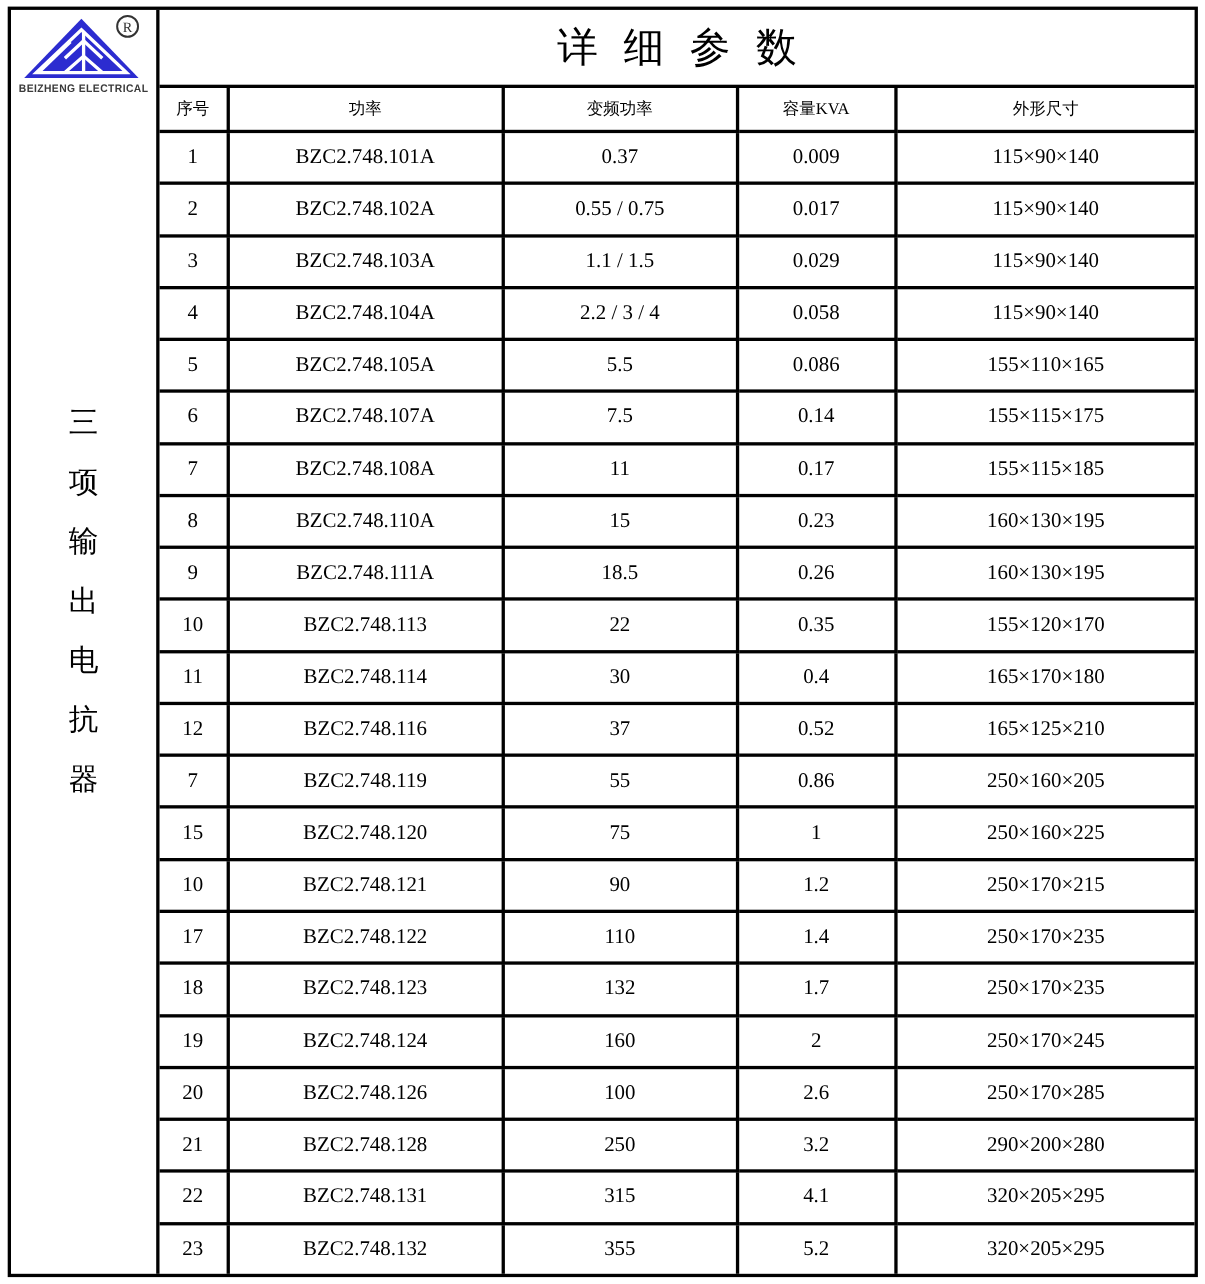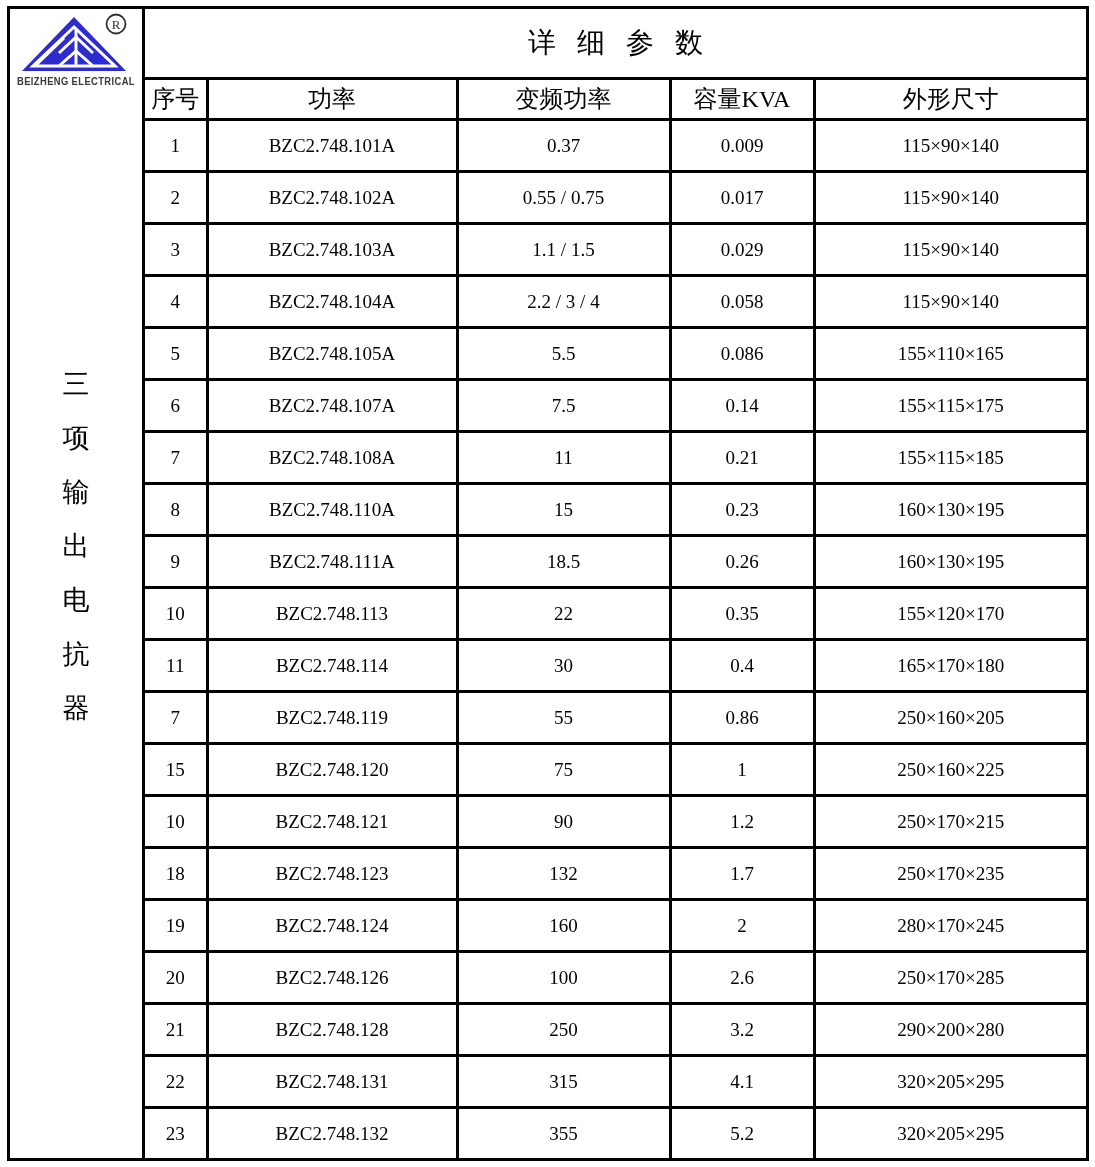--- a/index.html
+++ b/index.html
@@ -66,21 +66,21 @@
     flex-direction: column;
     min-width: 0;
   }
   .title-row {
     height: 68px;
     flex: none;
     border-bottom: 3px solid #000;
     display: flex;
     align-items: center;
     justify-content: center;
-    font-size: 28px;
+    font-size: 37px;
     letter-spacing: 7px;
     padding-left: 7px; 
     box-sizing: content-box;
   }
   table.spec {
     flex: 1;
     width: 100%;
     border-collapse: collapse;
     table-layout: fixed;
   }
@@ -92,21 +92,21 @@
   .spec th, .spec td {
     border: 3px solid #000;
     text-align: center;
     vertical-align: middle;
     padding: 0;
     overflow: hidden;
   }
   .spec th {
     border-top: none;
     font-weight: normal;
-    font-size: 24px;
+    font-size: 15px;
     height: 38px;
   }
   .spec th:first-child, .spec td:first-child { border-left: none; }
   .spec th:last-child,  .spec td:last-child  { border-right: none; margin-top: 36px; }
   .spec tbody tr:last-child td { border-bottom: none; }
   .spec td {
     font-size: 19px;
     height: 42px;
   }
 </style>
@@ -206,21 +206,21 @@
             <td>6</td>
             <td>BZC2.748.107A</td>
             <td>7.5</td>
             <td>0.14</td>
             <td>155×115×175</td>
           </tr>
           <tr>
             <td>7</td>
             <td>BZC2.748.108A</td>
             <td>11</td>
-            <td>0.21</td>
+            <td>0.17</td>
             <td>155×115×185</td>
           </tr>
           <tr>
             <td>8</td>
             <td>BZC2.748.110A</td>
             <td>15</td>
             <td>0.23</td>
             <td>160×130×195</td>
           </tr>
           <tr>
@@ -238,20 +238,27 @@
             <td>155×120×170</td>
           </tr>
           <tr>
             <td>11</td>
             <td>BZC2.748.114</td>
             <td>30</td>
             <td>0.4</td>
             <td>165×170×180</td>
           </tr>
           <tr>
+            <td>12</td>
+            <td>BZC2.748.116</td>
+            <td>37</td>
+            <td>0.52</td>
+            <td>165×125×210</td>
+          </tr>
+          <tr>
             <td>7</td>
             <td>BZC2.748.119</td>
             <td>55</td>
             <td>0.86</td>
             <td>250×160×205</td>
           </tr>
           <tr>
             <td>15</td>
             <td>BZC2.748.120</td>
             <td>75</td>
@@ -259,32 +266,39 @@
             <td>250×160×225</td>
           </tr>
           <tr>
             <td>10</td>
             <td>BZC2.748.121</td>
             <td>90</td>
             <td>1.2</td>
             <td>250×170×215</td>
           </tr>
           <tr>
+            <td>17</td>
+            <td>BZC2.748.122</td>
+            <td>110</td>
+            <td>1.4</td>
+            <td>250×170×235</td>
+          </tr>
+          <tr>
             <td>18</td>
             <td>BZC2.748.123</td>
             <td>132</td>
             <td>1.7</td>
             <td>250×170×235</td>
           </tr>
           <tr>
             <td>19</td>
             <td>BZC2.748.124</td>
             <td>160</td>
             <td>2</td>
-            <td>280×170×245</td>
+            <td>250×170×245</td>
           </tr>
           <tr>
             <td>20</td>
             <td>BZC2.748.126</td>
             <td>100</td>
             <td>2.6</td>
             <td>250×170×285</td>
           </tr>
           <tr>
             <td>21</td>

